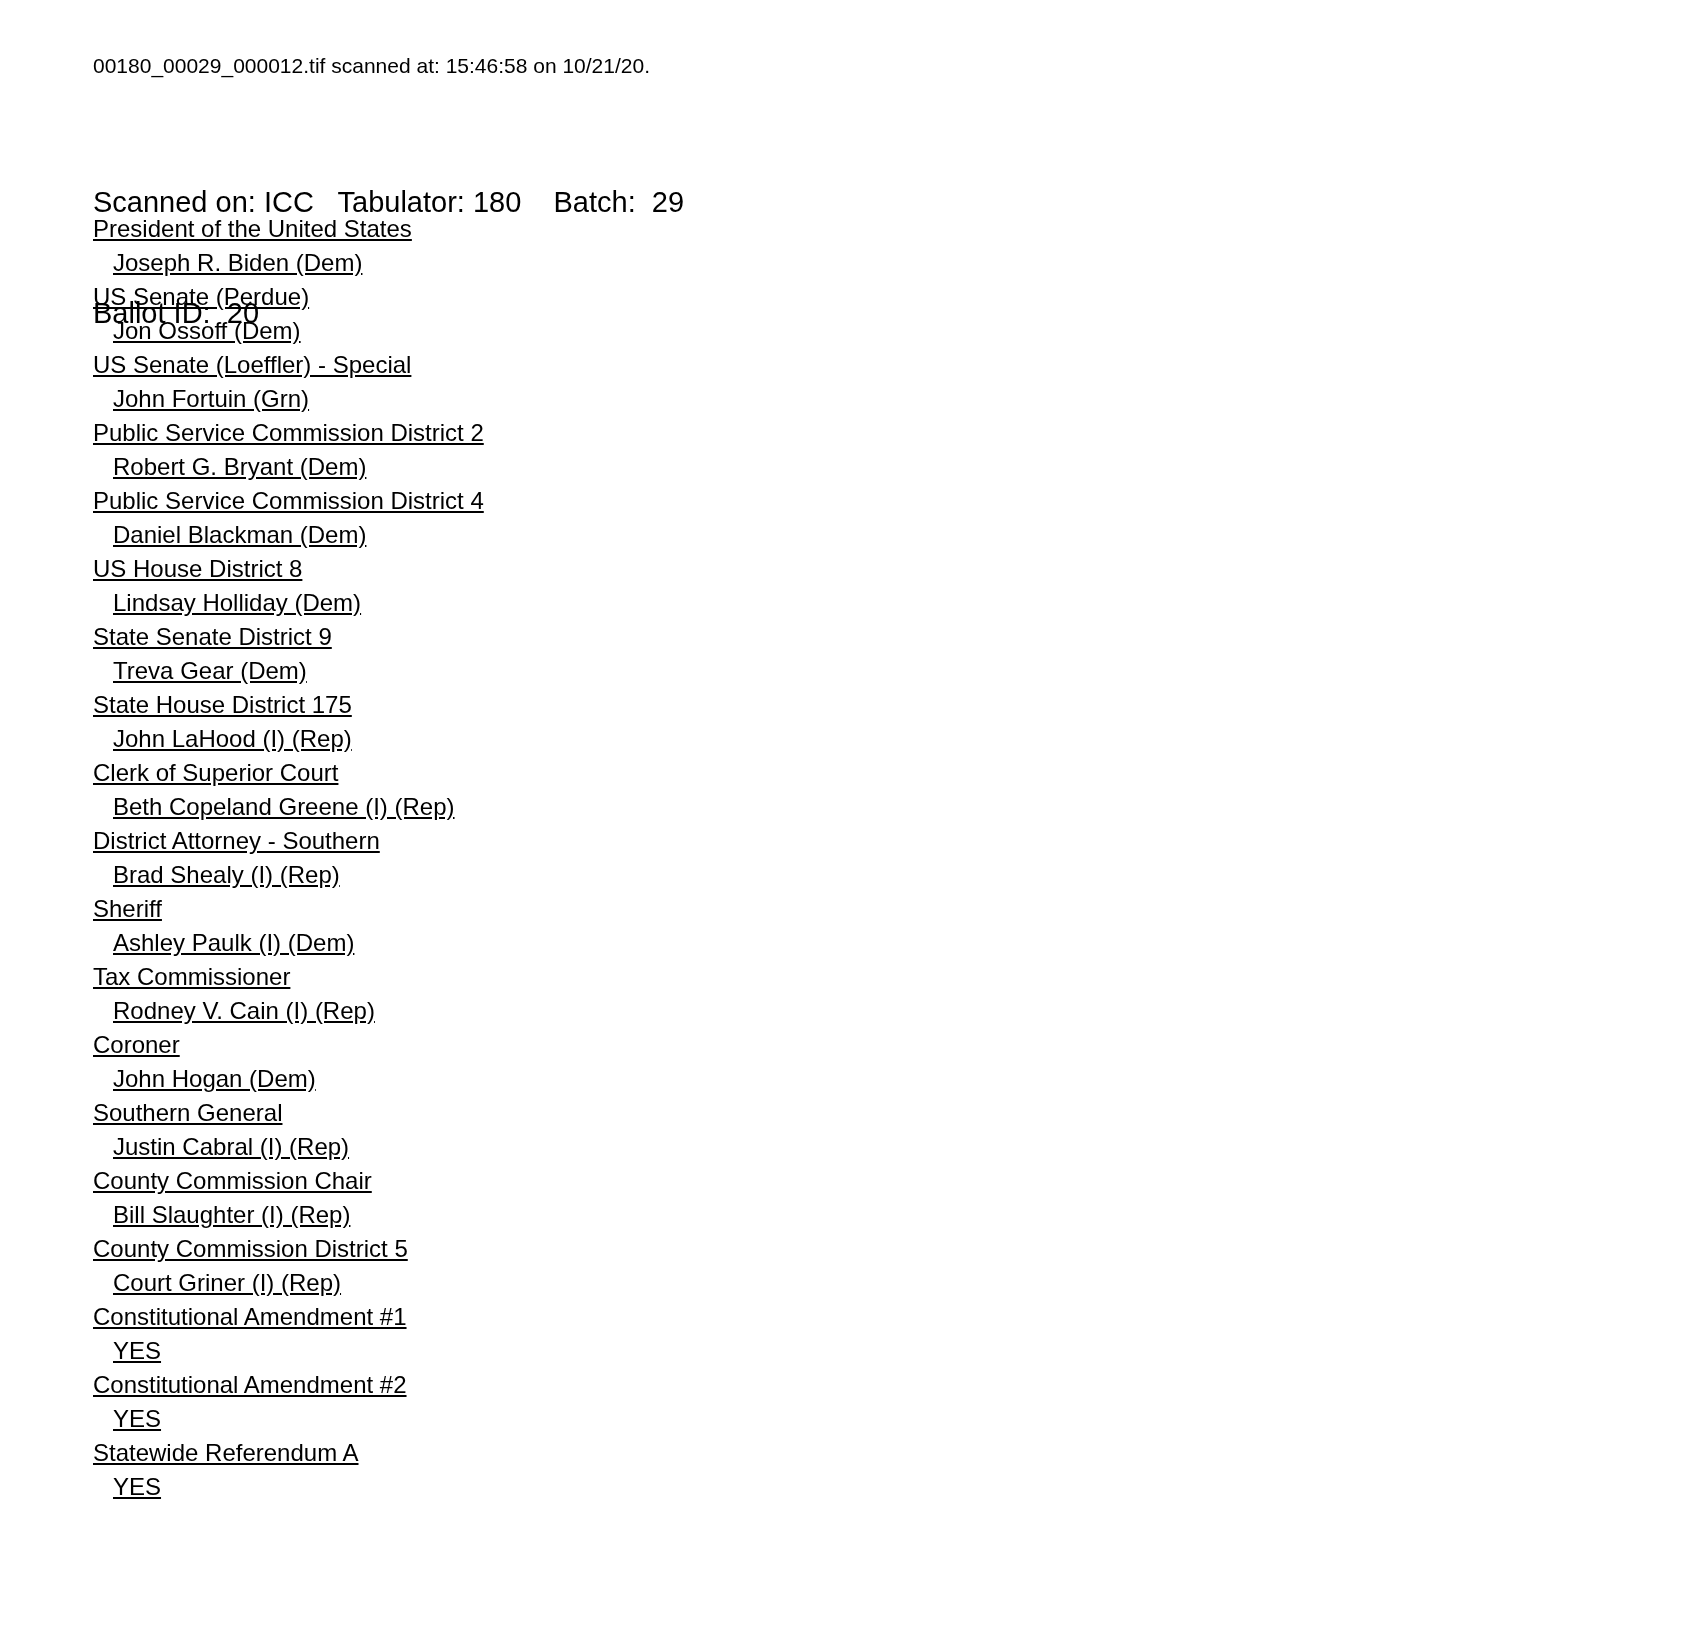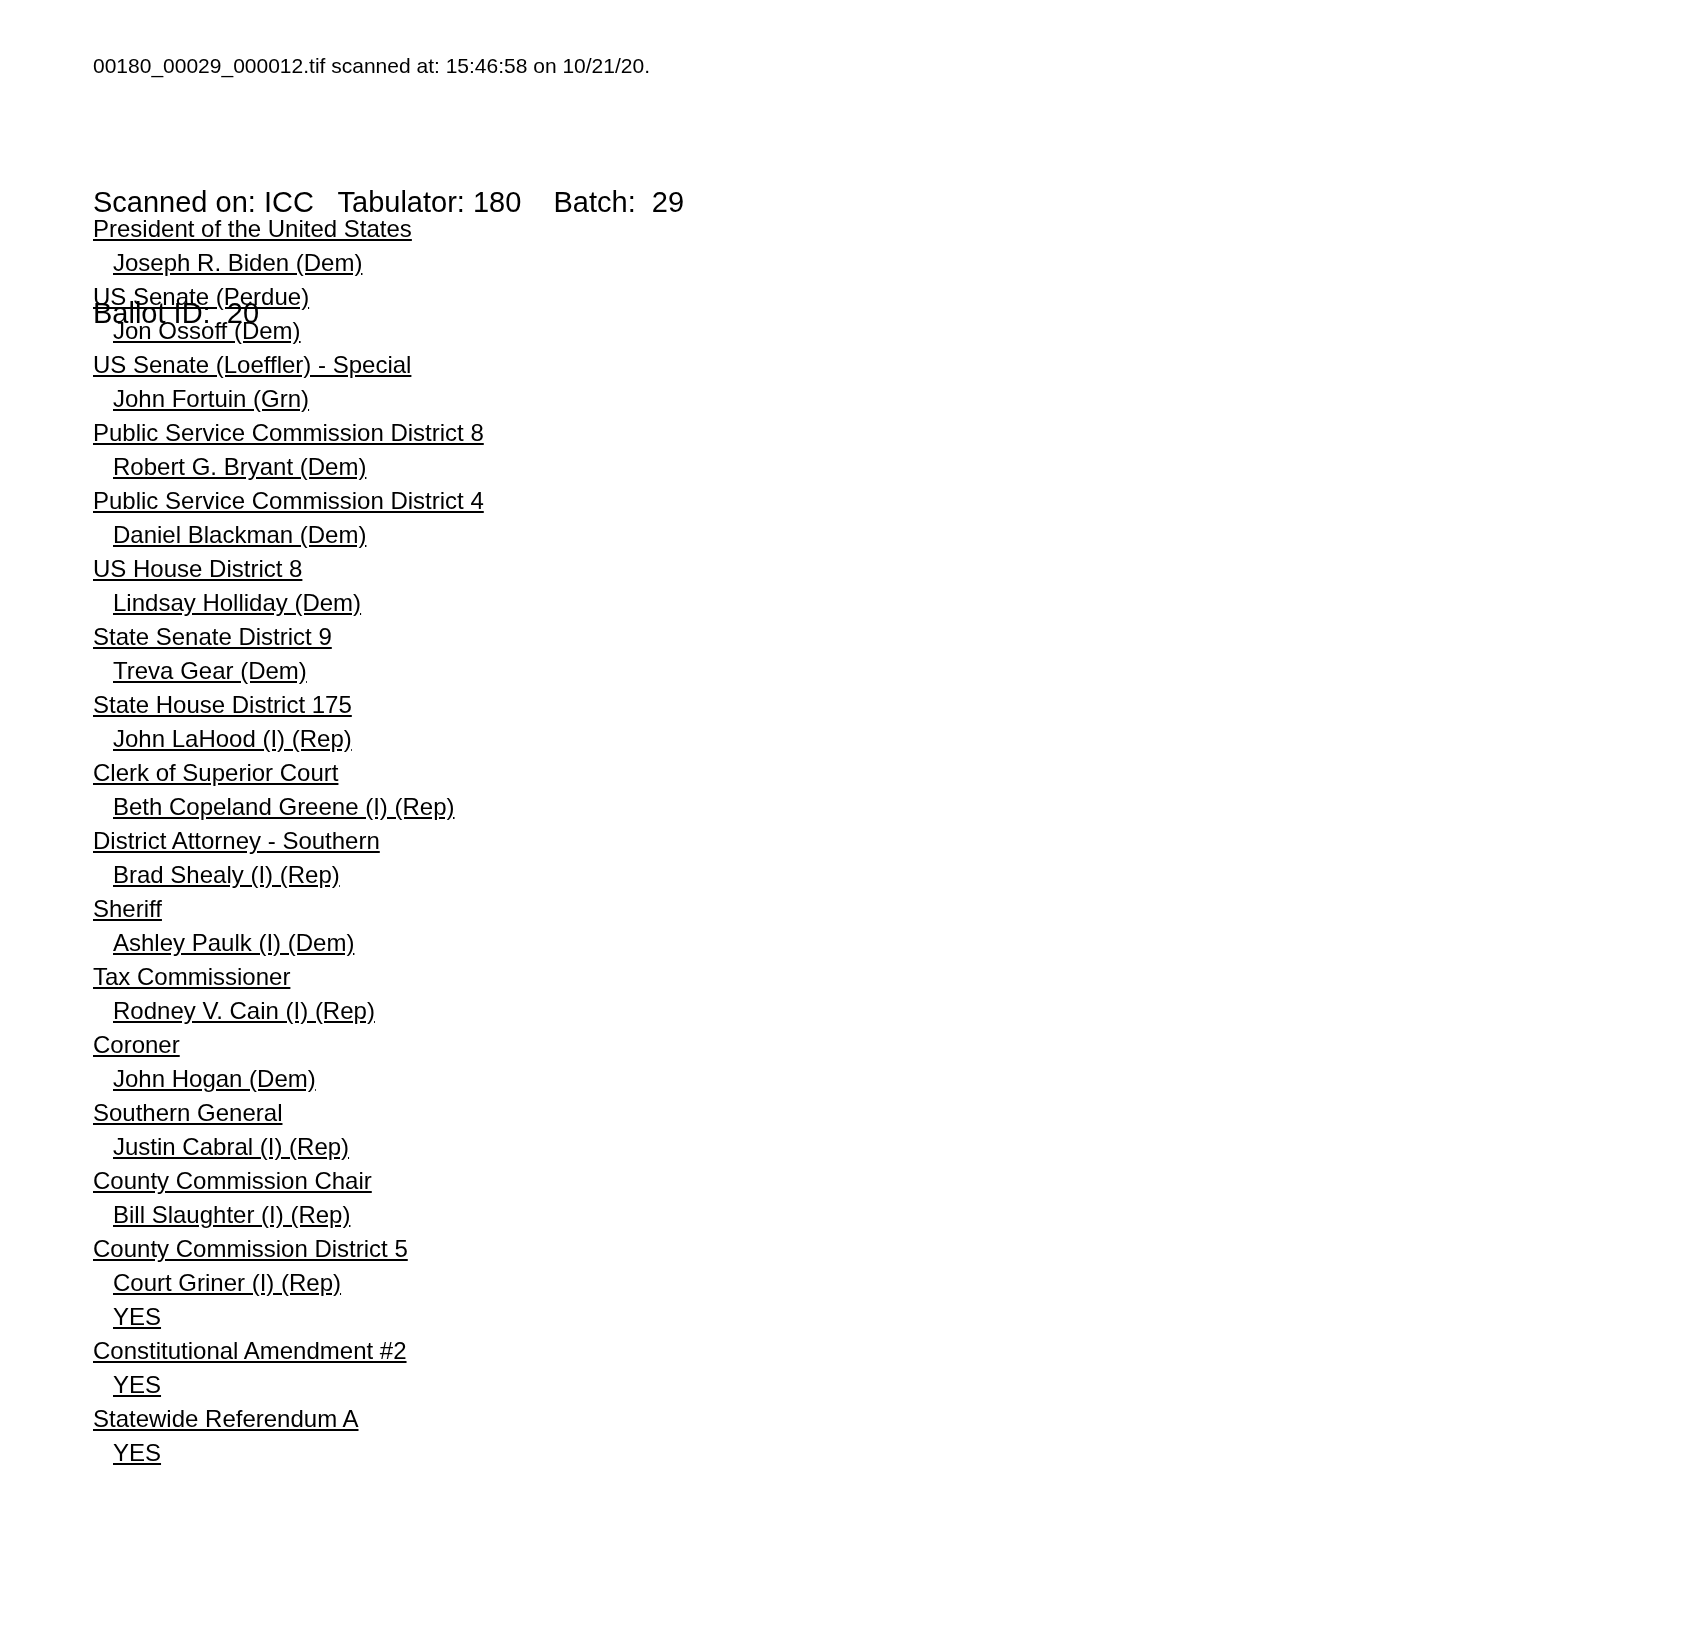--- a/index.html
+++ b/index.html
@@ -72,21 +72,21 @@
         <div class="office">US Senate (Perdue)</div>
         <div class="selection">Jon Ossoff (Dem)</div>
       </div>
 
       <div class="contest">
         <div class="office">US Senate (Loeffler) - Special</div>
         <div class="selection">John Fortuin (Grn)</div>
       </div>
 
       <div class="contest">
-        <div class="office">Public Service Commission District 8</div>
+        <div class="office">Public Service Commission District 2</div>
         <div class="selection">Robert G. Bryant (Dem)</div>
       </div>
 
       <div class="contest">
         <div class="office">Public Service Commission District 4</div>
         <div class="selection">Daniel Blackman (Dem)</div>
       </div>
 
       <div class="contest">
         <div class="office">US House District 8</div>
@@ -137,20 +137,21 @@
         <div class="office">County Commission Chair</div>
         <div class="selection">Bill Slaughter (I) (Rep)</div>
       </div>
 
       <div class="contest">
         <div class="office">County Commission District 5</div>
         <div class="selection">Court Griner (I) (Rep)</div>
       </div>
 
       <div class="contest">
+        <div class="office">Constitutional Amendment #1</div>
         <div class="selection">YES</div>
       </div>
 
       <div class="contest">
         <div class="office">Constitutional Amendment #2</div>
         <div class="selection">YES</div>
       </div>
 
       <div class="contest">
         <div class="office">Statewide Referendum A</div>

